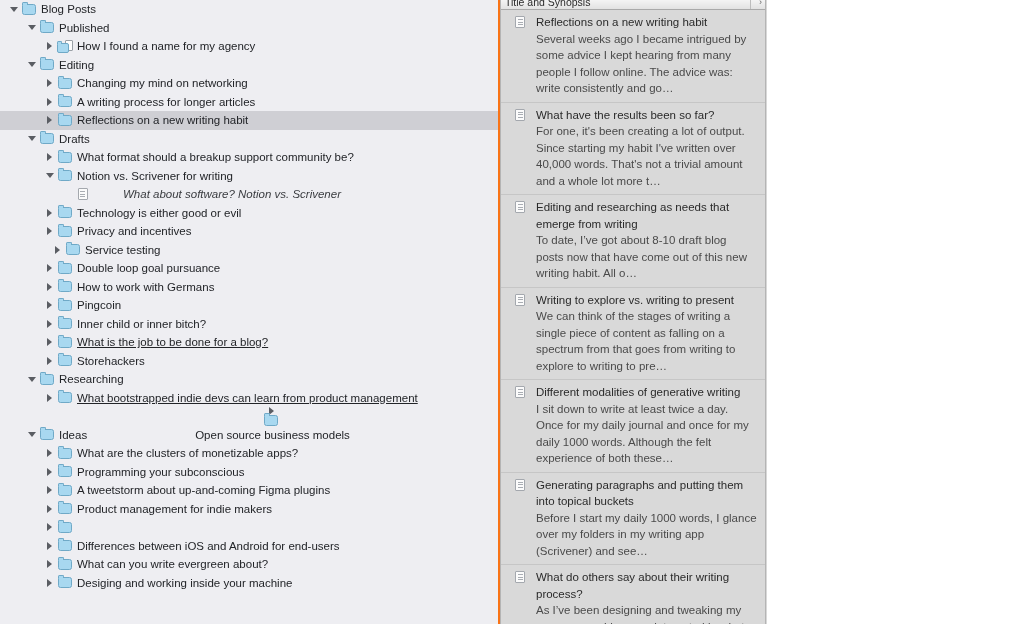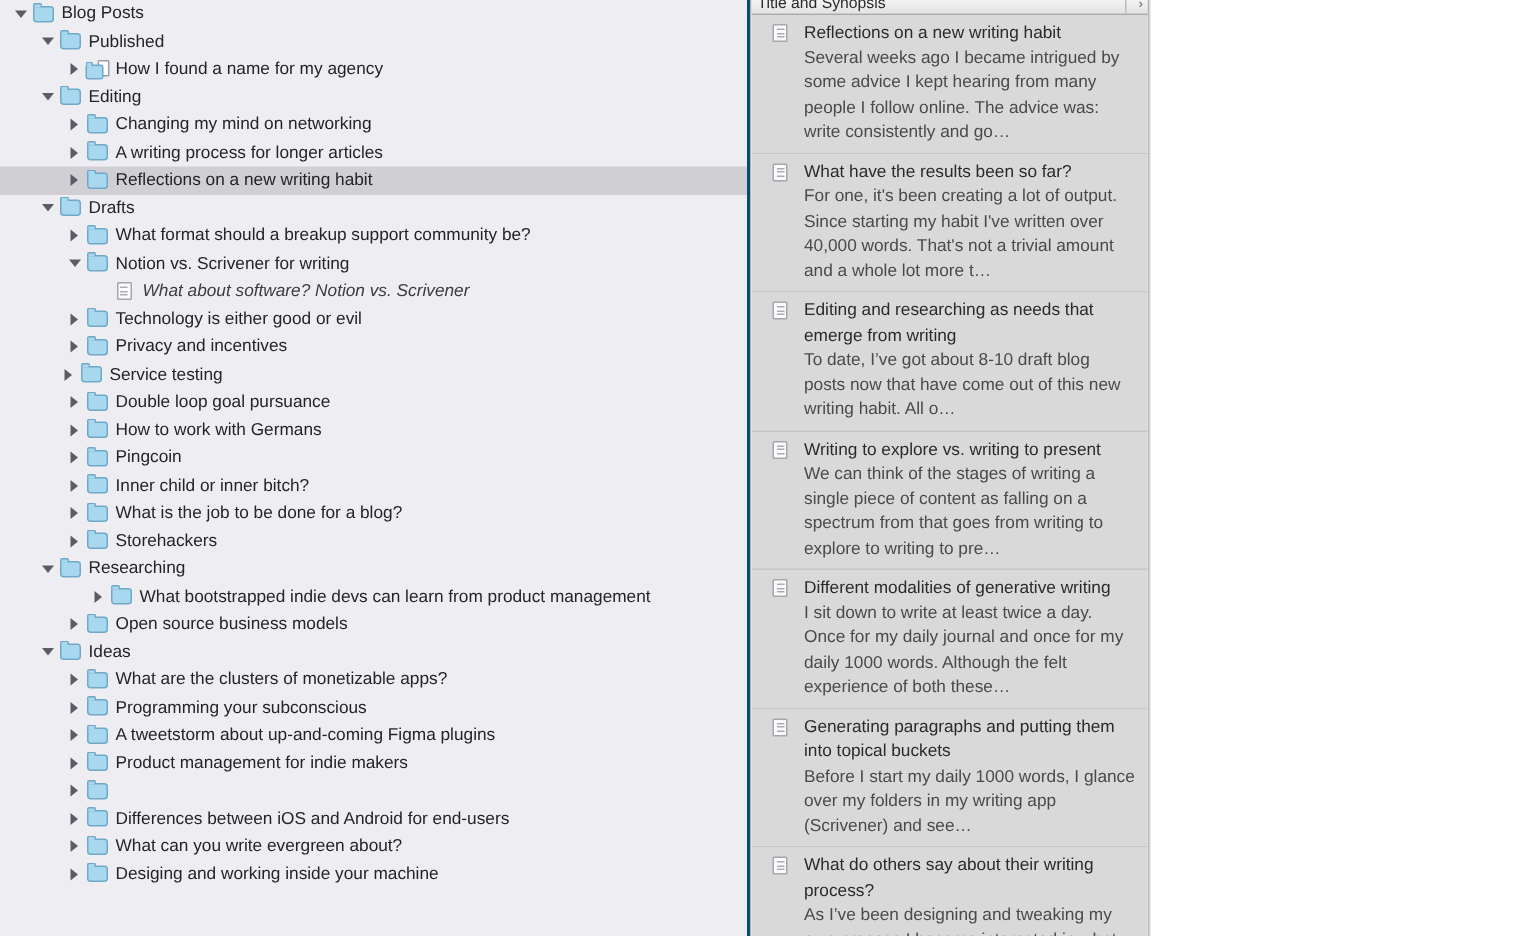--- a/index.html
+++ b/index.html
@@ -10,21 +10,21 @@
     overflow: hidden;
     background: #ffffff;
     font-family: "Liberation Sans", sans-serif;
     -webkit-font-smoothing: antialiased;
   }
 
   #app {
     position: relative;
     width: 1024px;
     height: 624px;
-    background: #0c4a6e;
+    background: #f97316;
   }
 
   
   #binder {
     position: absolute;
     left: 0;
     top: 0;
     width: 498px;
     height: 624px;
     background: #eeeef2;
@@ -76,21 +76,21 @@
     height: 18.5px;
     display: flex;
     align-items: center;
     justify-content: center;
   }
 
   .tree-label {
     padding-left: 3px;
     line-height: 18.5px;
   }
-  .tree-label.italic { font-style: italic; color: #3a3c40; }
+  .tree-label.italic { font-style: italic; color: #3a3c40; margin-left: 28px; }
 
   
   .folder {
     position: relative;
     width: 14px;
     height: 11px;
     background: #a8d8f0;
     border: 1px solid #6fa9c7;
     border-radius: 1.5px 2.5px 2.5px 2.5px;
     box-sizing: border-box;
@@ -397,21 +397,21 @@
         </div>
         <div class="tree-row" style="padding-left: 44px;">
           <span class="disclosure closed">
             <span class="tri"></span>
           </span>
           <span class="icon-wrap">
             <span class="folder"></span>
           </span>
           <span class="tree-label">Privacy and incentives</span>
         </div>
-        <div class="tree-row" style="padding-left: 40px;">
+        <div class="tree-row" style="padding-left: 52px;">
           <span class="disclosure closed">
             <span class="tri"></span>
           </span>
           <span class="icon-wrap">
             <span class="folder"></span>
           </span>
           <span class="tree-label">Service testing</span>
         </div>
         <div class="tree-row" style="padding-left: 44px;">
           <span class="disclosure closed">
@@ -442,21 +442,21 @@
         </div>
         <div class="tree-row" style="padding-left: 44px;">
           <span class="disclosure closed">
             <span class="tri"></span>
           </span>
           <span class="icon-wrap">
             <span class="folder"></span>
           </span>
           <span class="tree-label">Inner child or inner bitch?</span>
         </div>
-        <div class="tree-row" style="padding-left: 44px;">
+        <div class="tree-row" style="padding-left: 44px; text-decoration: underline;">
           <span class="disclosure closed">
             <span class="tri"></span>
           </span>
           <span class="icon-wrap">
             <span class="folder"></span>
           </span>
           <span class="tree-label">What is the job to be done for a blog?</span>
         </div>
         <div class="tree-row" style="padding-left: 44px;">
           <span class="disclosure closed">
@@ -469,30 +469,30 @@
         </div>
         <div class="tree-row" style="padding-left: 26px;">
           <span class="disclosure open">
             <span class="tri"></span>
           </span>
           <span class="icon-wrap">
             <span class="folder"></span>
           </span>
           <span class="tree-label">Researching</span>
         </div>
-        <div class="tree-row" style="padding-left: 60px;">
+        <div class="tree-row" style="padding-left: 44px; text-decoration: underline;">
           <span class="disclosure closed">
             <span class="tri"></span>
           </span>
           <span class="icon-wrap">
             <span class="folder"></span>
           </span>
           <span class="tree-label">What bootstrapped indie devs can learn from product management</span>
         </div>
-        <div class="tree-row" style="padding-left: 44px;">
+        <div class="tree-row" style="padding-left: 44px; flex-direction: column;">
           <span class="disclosure closed">
             <span class="tri"></span>
           </span>
           <span class="icon-wrap">
             <span class="folder"></span>
           </span>
           <span class="tree-label">Open source business models</span>
         </div>
         <div class="tree-row" style="padding-left: 26px;">
           <span class="disclosure open">

